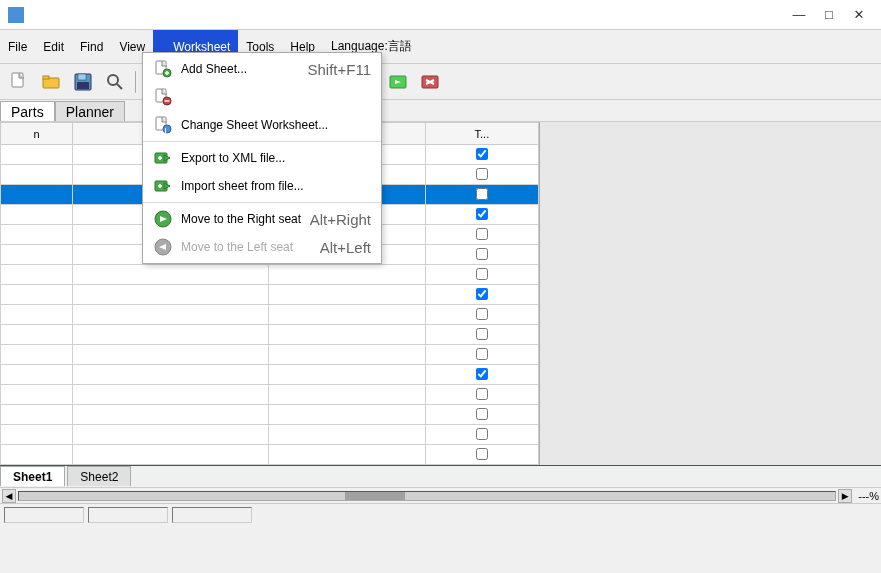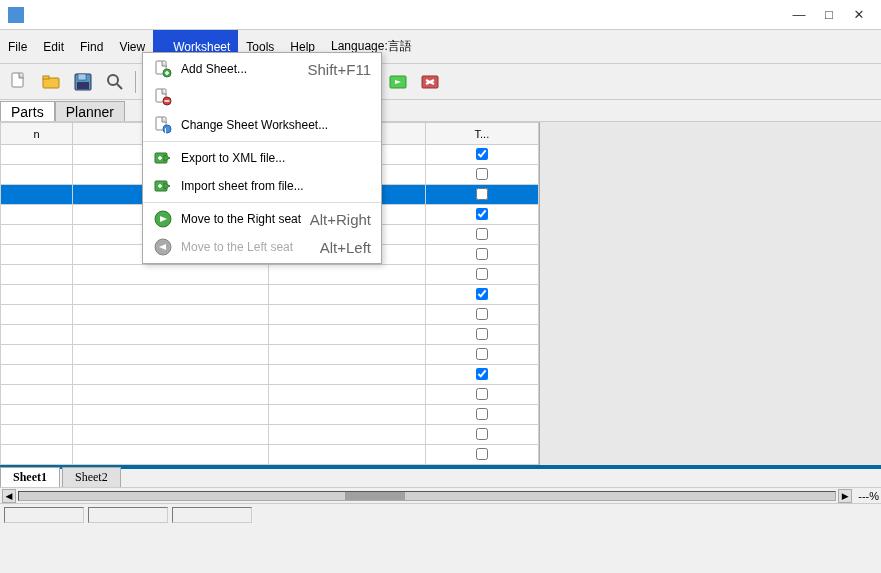--- a/index.html
+++ b/index.html
@@ -546,21 +546,21 @@
               <td class="checkbox-cell"><input type="checkbox" style=""></td>
             </tr>
           </tbody>
       </table>
     </div>
   </div>
 
   <div class="right-panel"></div>
 </div>
 
-<div style="height: 22px; background: #f0f0f0; border-top: 4px solid #0369a1; display: flex; align-items: flex-end; padding: 0; font-family: Liberation Serif, serif;">
+<div style="height: 22px; background: #f0f0f0; border-top: 1px solid #0369a1; display: flex; padding: 0;">
   <div class="tab active">Sheet1</div>
   <div class="tab">Sheet2</div>
 </div>
 
 <div class="scroll-area">
   <div class="scroll-btn">◀</div>
   <div class="scroll-track">
     <div class="scroll-thumb"></div>
   </div>
   <div class="scroll-btn">▶</div>

